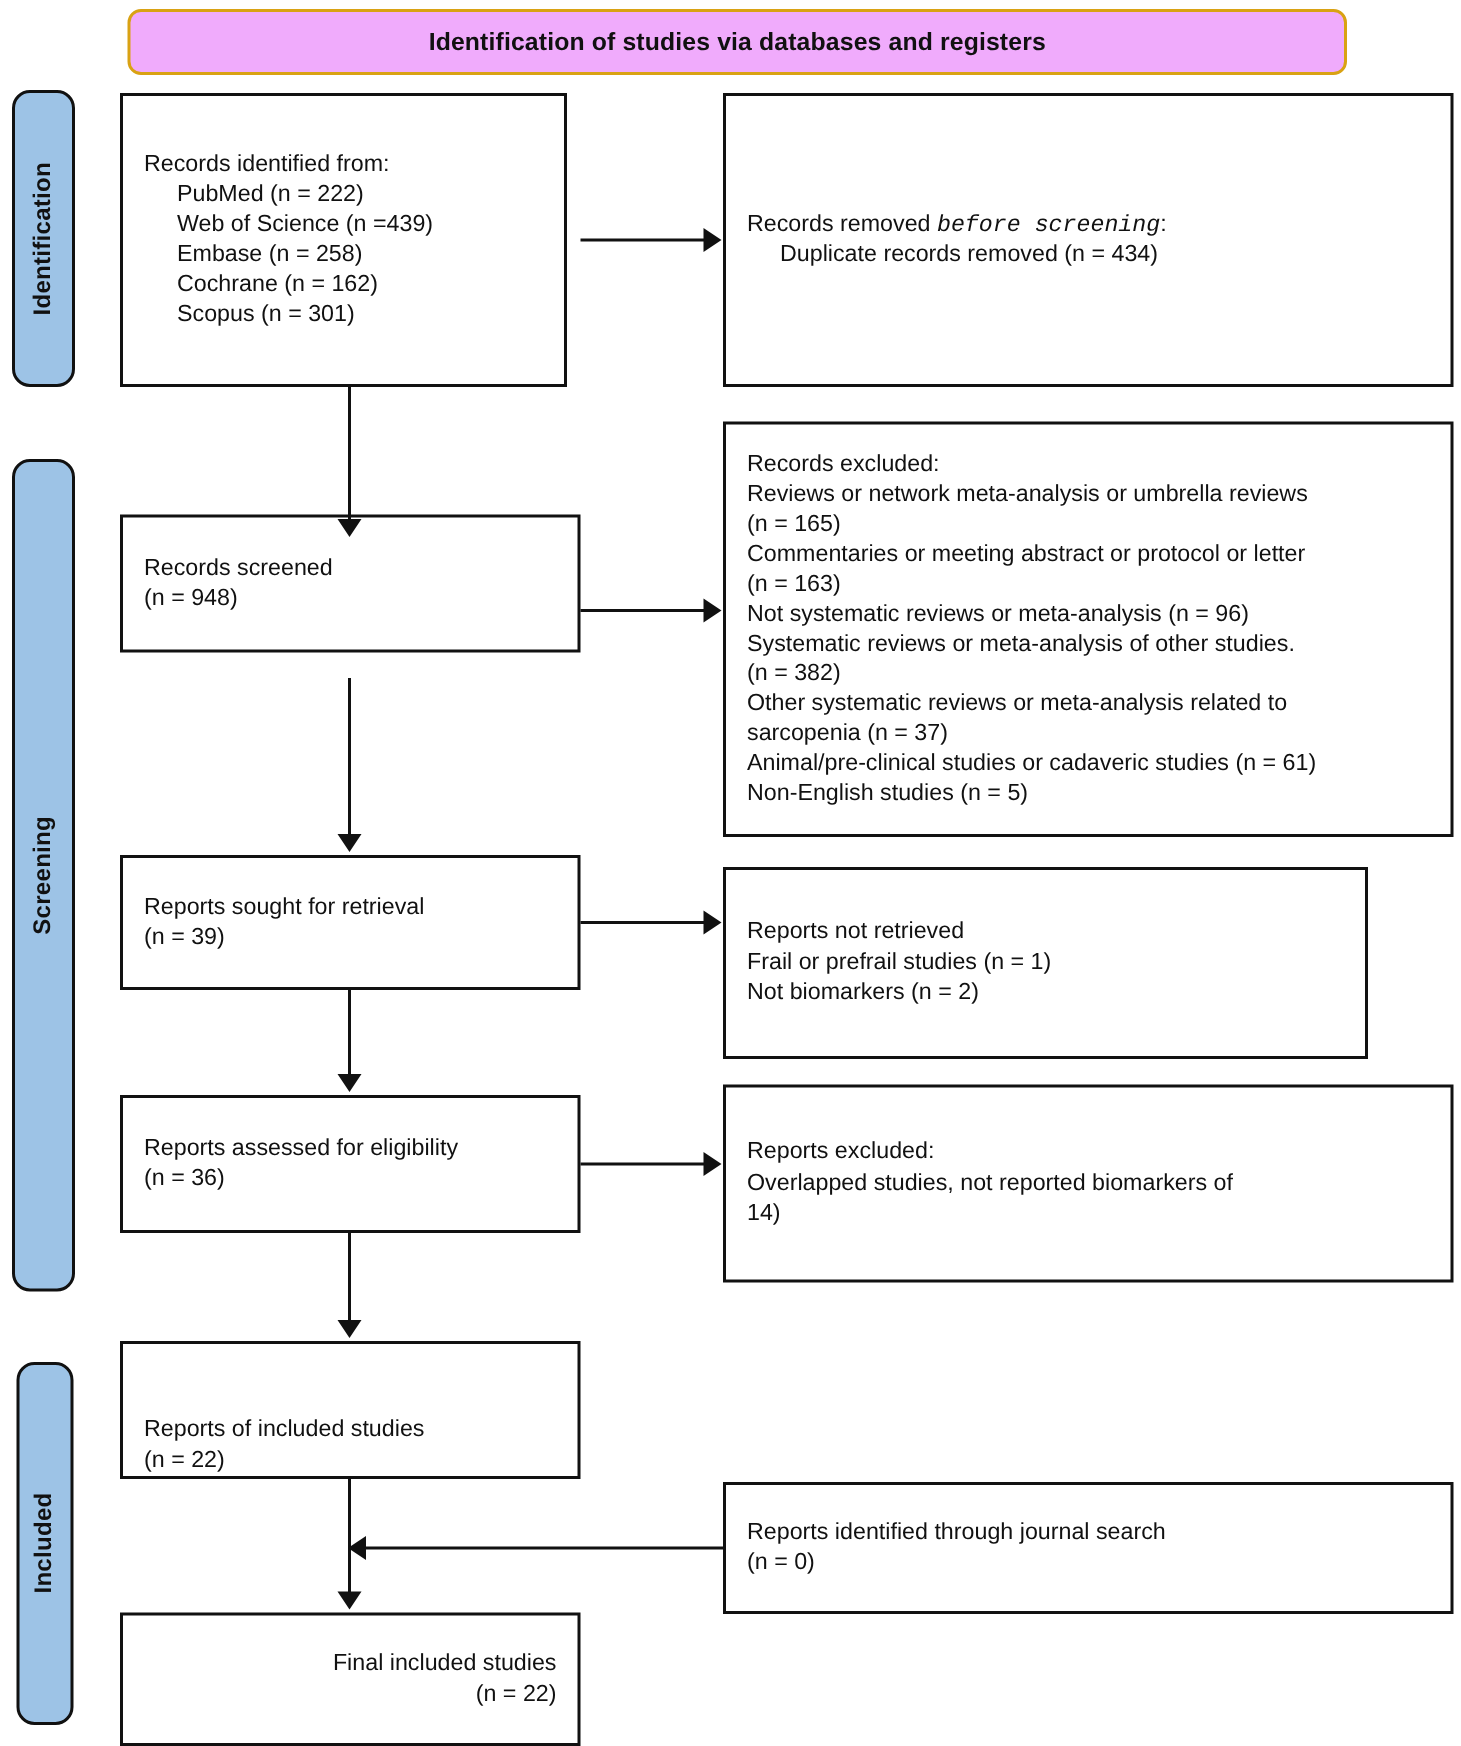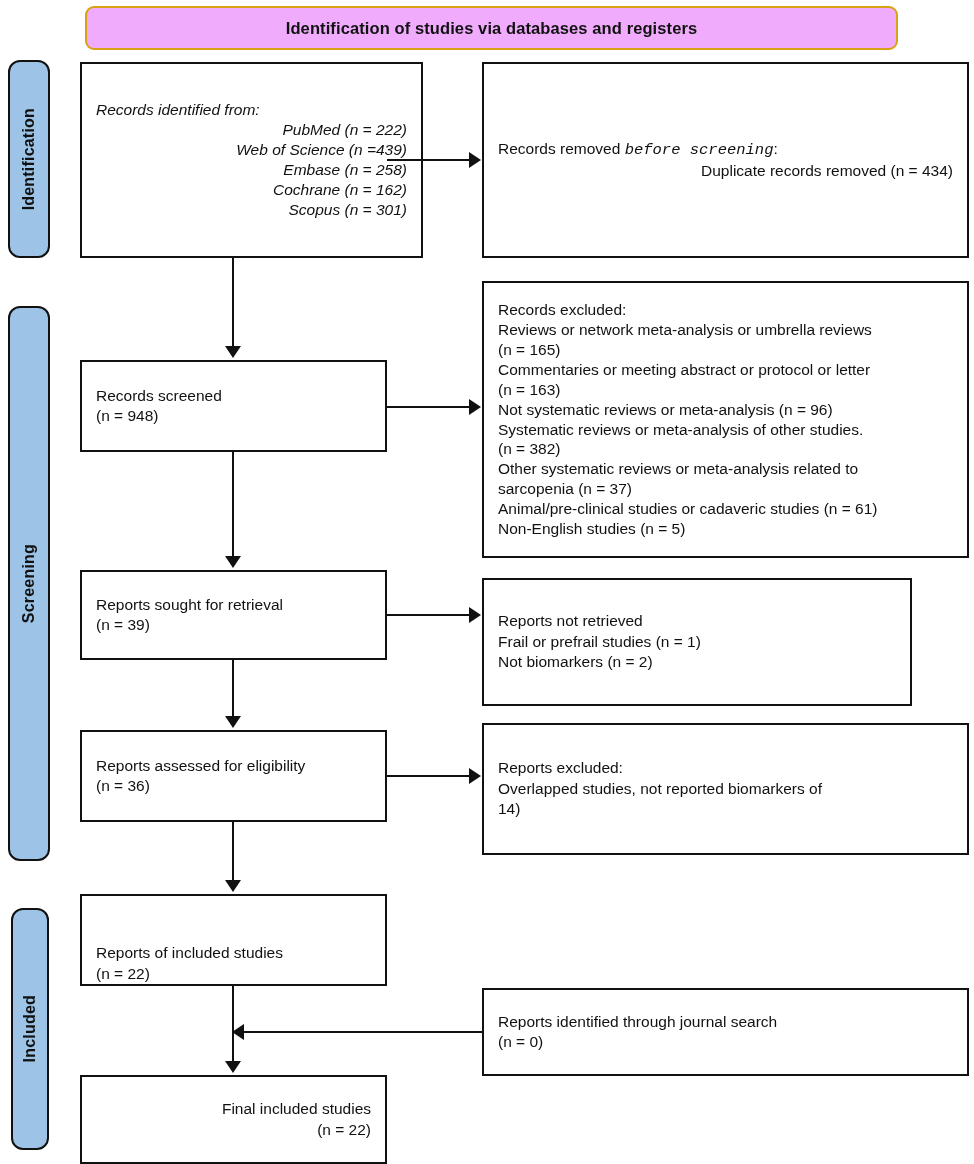--- a/index.html
+++ b/index.html
@@ -77,26 +77,26 @@
     justify-content: center;
     padding: 0 14px;
   }
   .box .line {
     font-size: 15.5px;
     line-height: 1.32;
     color: #111111;
     white-space: pre-wrap;
   }
   .box.tight .line { line-height: 1.29; }
-  .indent { padding-left: 22px; text-align: right; }
+  .indent { padding-left: 22px; }
   .ital { font-style: italic; font-family: Liberation Mono, monospace; }
 
   
-  #box-identified    { left: 80px; top: 62px;  width: 343px; height: 196px; font-style: italic; }
-  #box-screened      { left: 80px; top: 360px; width: 307px; height: 92px;  }
+  #box-identified    { left: 80px; top: 62px;  width: 298px; height: 196px; }
+  #box-screened      { left: 80px; top: 343px; width: 307px; height: 92px;  }
   #box-sought        { left: 80px; top: 570px; width: 307px; height: 90px;  }
   #box-assessed      { left: 80px; top: 730px; width: 307px; height: 92px;  }
   #box-reports-incl  { left: 80px; top: 894px; width: 307px; height: 92px; justify-content: flex-end;  }
   #box-final         { left: 80px; top: 1075px; width: 307px; height: 89px; text-align: right; }
 
   
   #box-removed       { left: 482px; top: 62px;  width: 487px; height: 196px; }
   #box-rec-excluded  { left: 482px; top: 281px; width: 487px; height: 277px; }
   #box-not-retrieved { left: 482px; top: 578px; width: 430px; height: 128px; }
   #box-rep-excluded  { left: 482px; top: 723px; width: 487px; height: 132px; }

